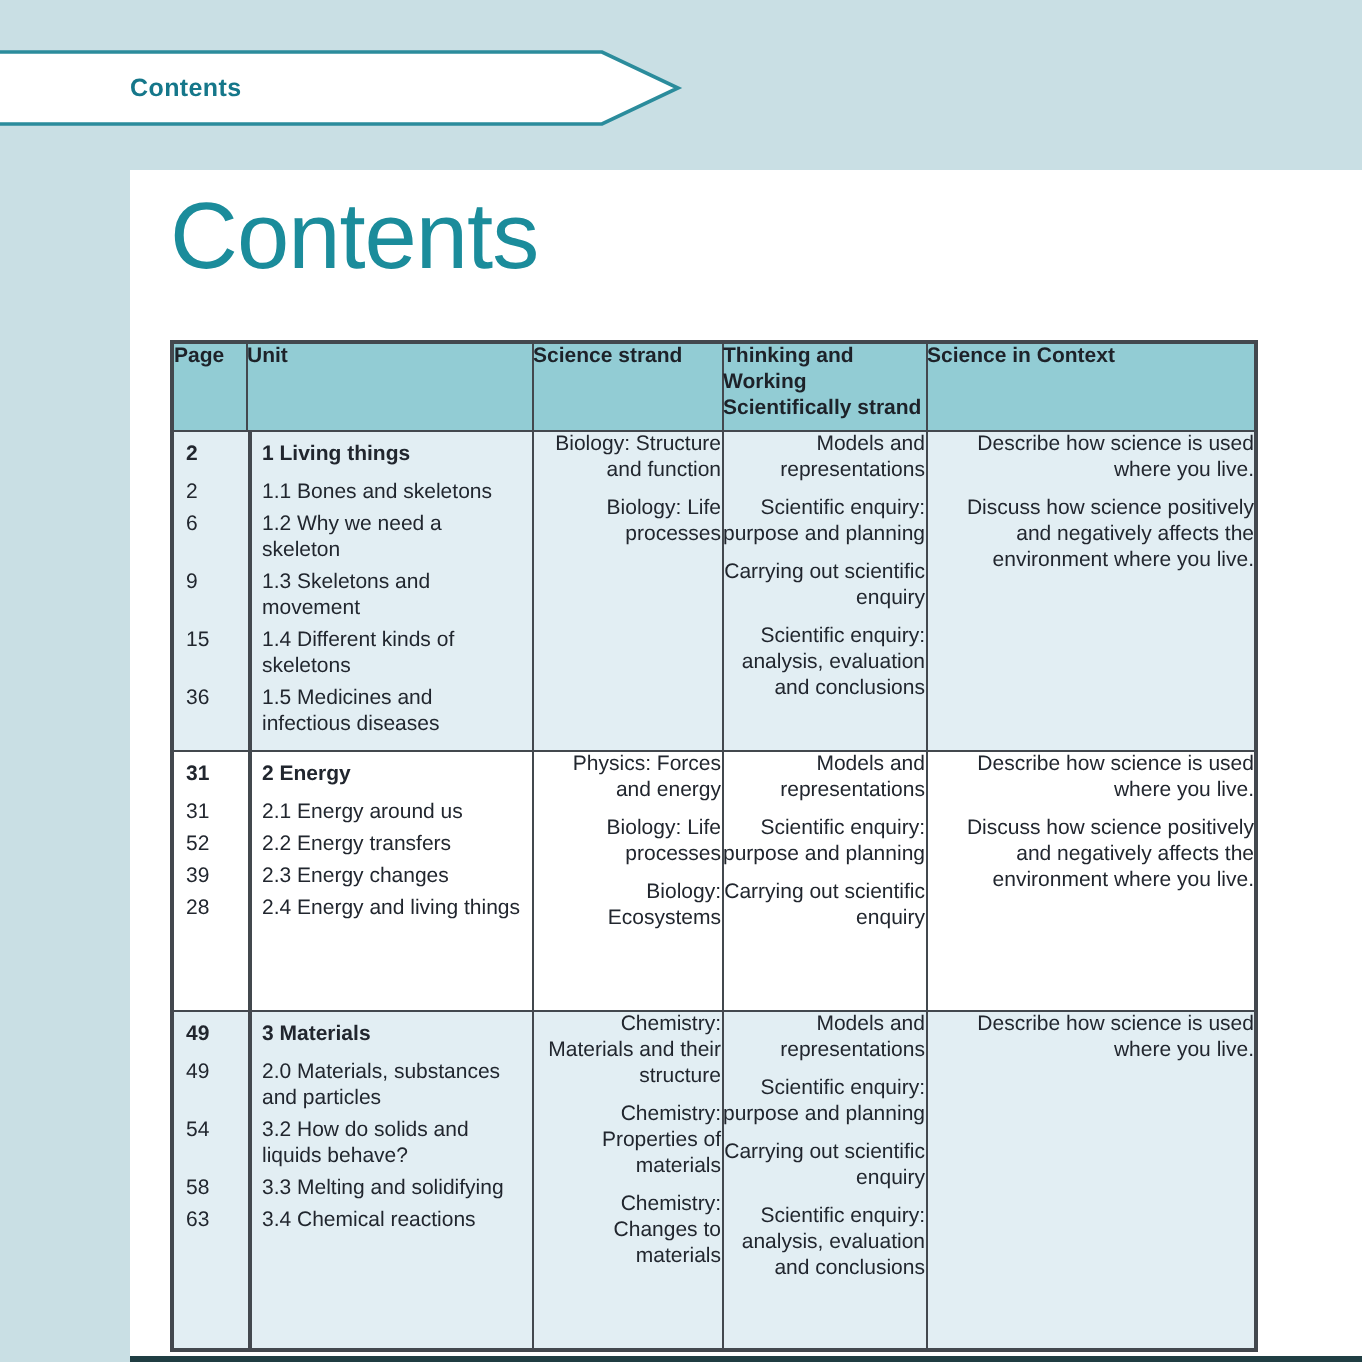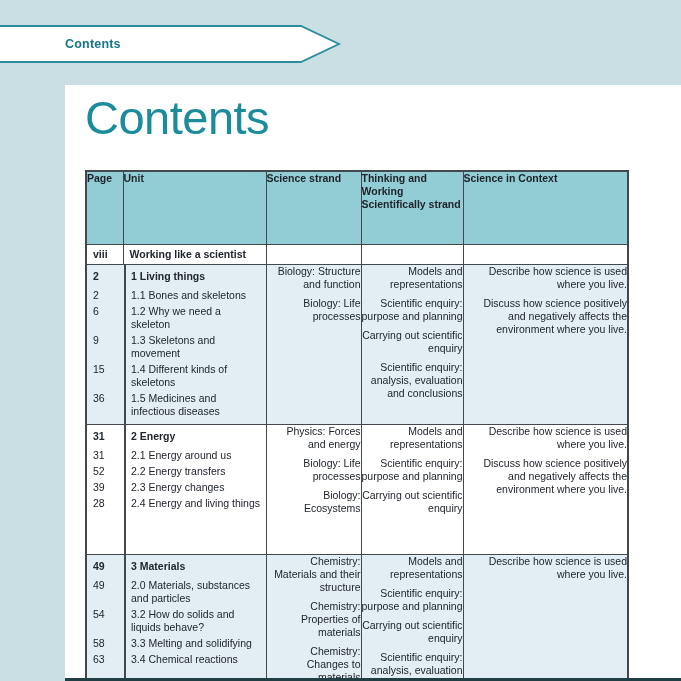--- a/index.html
+++ b/index.html
@@ -38,21 +38,21 @@
   table.contents col.c-tws{width:102px;}
   table.contents col.c-sic{width:165px;}
   table.contents th, table.contents td{
     border:1.5px solid #43484e;vertical-align:top;padding:0;
   }
   table.contents{border:2px solid #43484e;}
   thead th{
     background:#92ccd4;text-align:left;font-weight:bold;
     padding:5px 4px 4px 6px;font-size:10.5px;color:#1d2229;
   }
-  tr.row-header{height:73px;}
+  tr.row-header{height:44px;}
   tr.row-intro{height:20px;}
   tr.row-intro td{font-weight:bold;padding:3px 4px 2px 6px;background:#ffffff;}
   tr.row-u0{height:160px;}
   tr.row-u1{height:130px;}
   tr.row-u2{height:170px;}
   tr.alt td{background:#e2eef3;}
   tr.plain td{background:#ffffff;}
   
   td.pu-cell{position:relative;}
   td.pu-cell::before{
@@ -92,27 +92,20 @@
     <thead>
       <tr class="row-header">
         <th>Page</th>
         <th>Unit</th>
         <th>Science strand</th>
         <th>Thinking and Working Scientifically strand</th>
         <th>Science in Context</th>
       </tr>
     </thead>
     <tbody>
-      <tr class="row-intro">
-        <td>viii</td>
-        <td>Working like a scientist</td>
-        <td></td>
-        <td></td>
-        <td></td>
-      </tr>
 
       <tr class="row-u0 alt">
         <td class="pu-cell" colspan="2">
           <div class="pu-grid">
             <div class="pu-page title">2</div>
             <div class="pu-unit title">1 Living things</div>
             <div class="pu-page">2</div>
             <div class="pu-unit">1.1 Bones and skeletons</div>
             <div class="pu-page">6</div>
             <div class="pu-unit">1.2 Why we need a skeleton</div>

